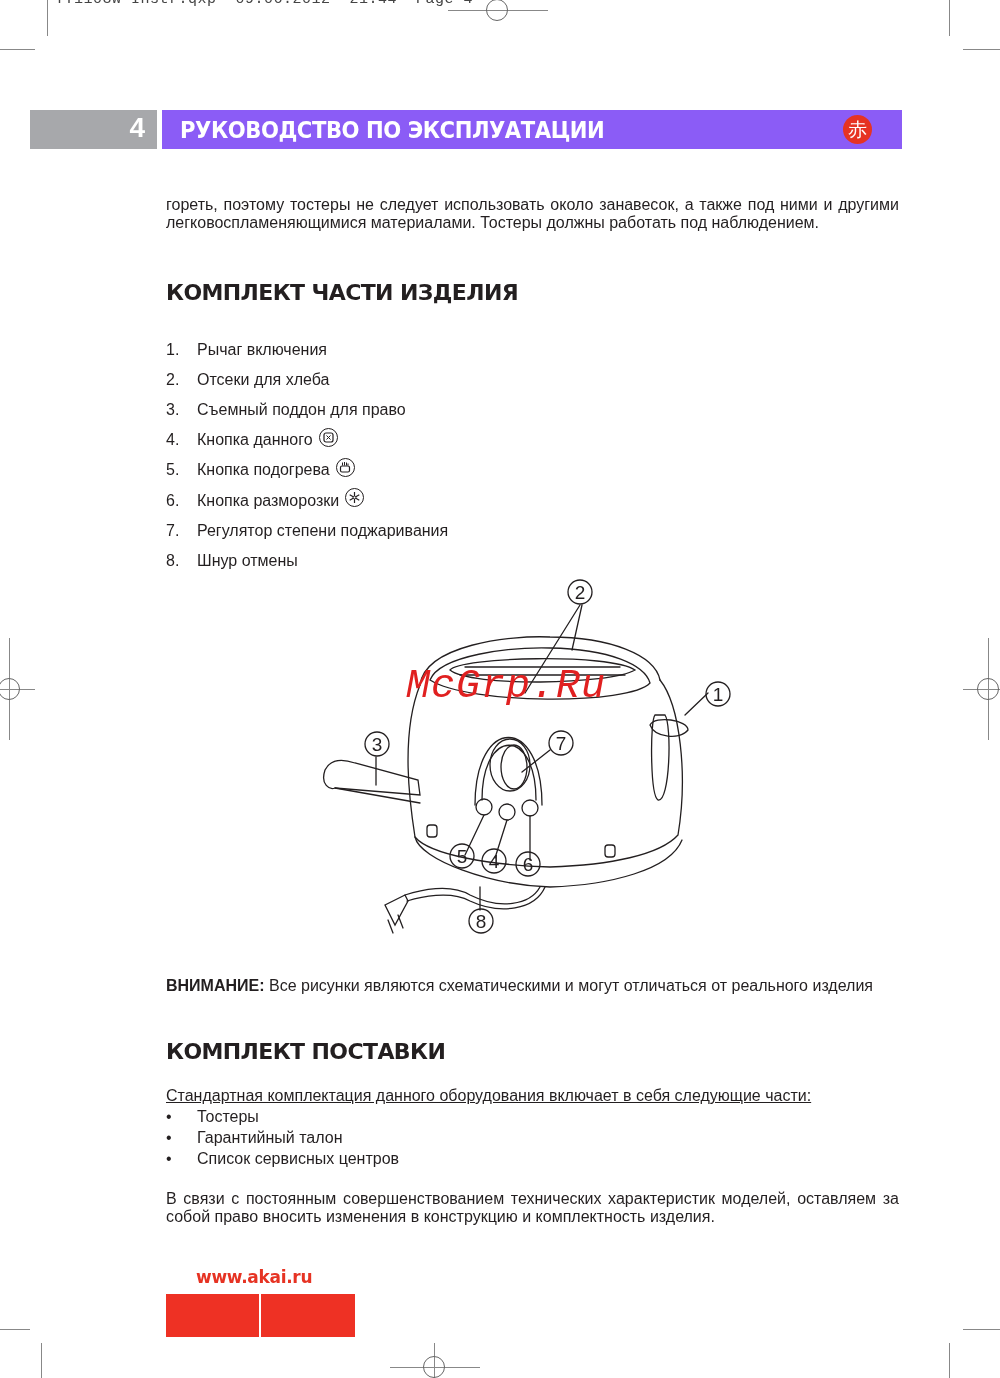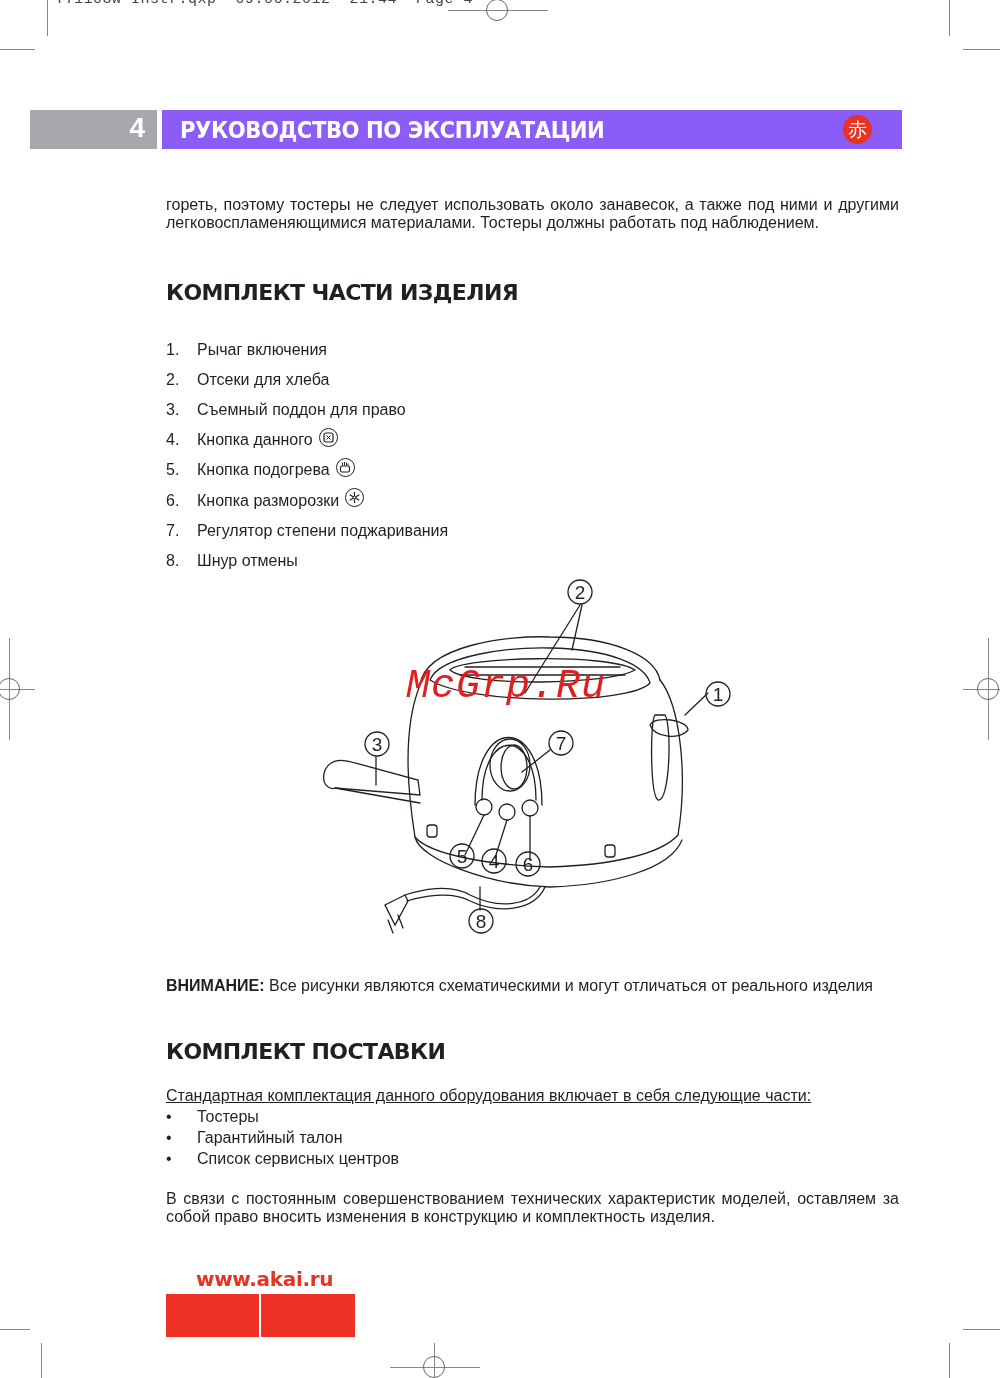--- a/index.html
+++ b/index.html
@@ -36,21 +36,21 @@
              position: relative; top: -3px; }
 
   .bullets { position: absolute; left: 166px; top: 1107px; list-style: none; margin: 0; padding: 0; }
   .bullets li { height: 20.8px; font-size: 16px; display: flex; align-items: center; }
   .bullets .dot { width: 31px; display: inline-block; }
 
   .diagram { position: absolute; left: 310px; top: 575px; width: 440px; height: 370px; }
   .watermark { position: absolute; left: 406px; top: 664px; font-size: 40px; color: #e02020;
                font-style: italic; font-family: Liberation Mono, monospace; letter-spacing: 1px; }
 
-  .footer-url { position: absolute; left: 196px; top: 1267px; font-size: 20px; font-weight: bold; color: #e63323;
+  .footer-url { position: absolute; left: 196px; top: 1267px; font-size: 17px; font-weight: bold; color: #e63323;
                 font-family: "DejaVu Sans", sans-serif; letter-spacing: -0.3px; }
   .footer-block { position: absolute; top: 1294px; height: 43px; background: #ee3124; }
 </style>
 </head>
 <body>
 
 <div class="slug">TT1103W Instr.qxp  09.06.2012  21:44  Page 4</div>
 <div class="mark-v" style="left:47px;top:0;height:36px;"></div>
 <div class="mark-h" style="left:0;top:49px;width:35px;"></div>
 <div class="mark-v" style="left:949px;top:0;height:36px;"></div>

